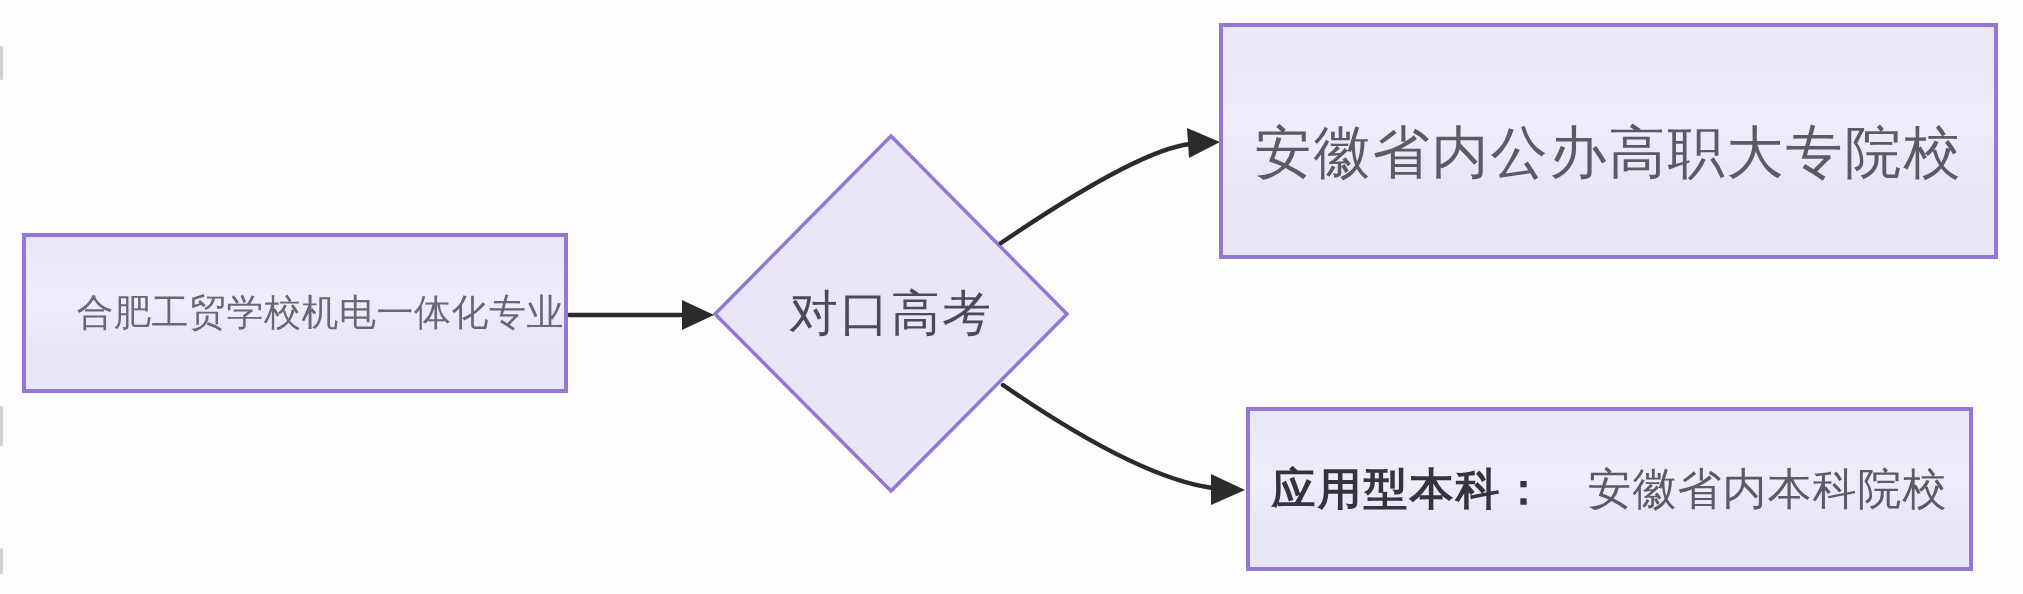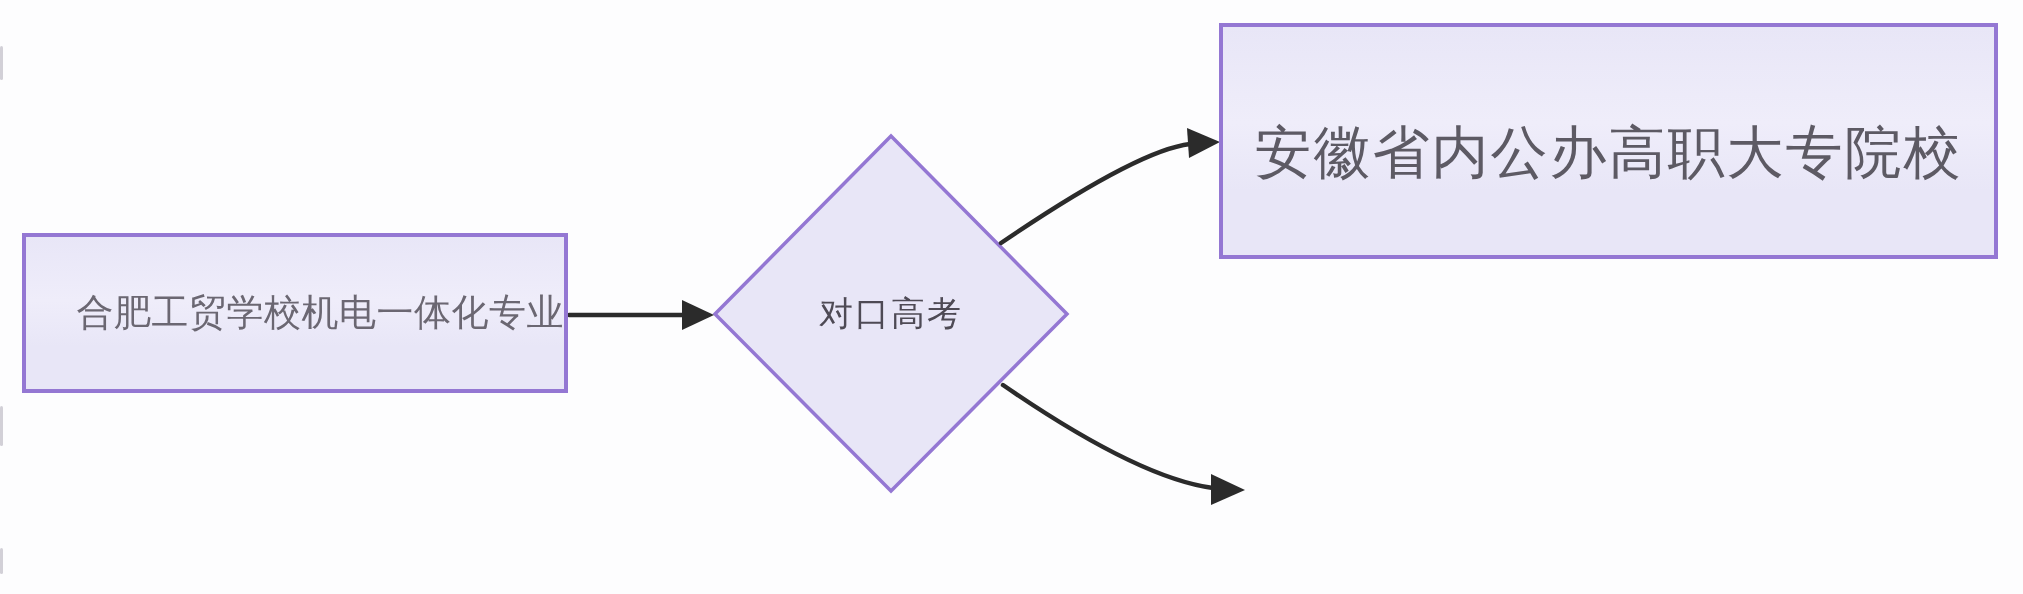--- a/index.html
+++ b/index.html
@@ -93,21 +93,21 @@
     letter-spacing: 1px;
   }
 
   .diamond-label {
     position: absolute;
     left: 715px; top: 136px;
     width: 352px; height: 355px;
     display: flex;
     align-items: center;
     justify-content: center;
-    font-size: 34px;
+    font-size: 49px;
     letter-spacing: 2px;
     color: #4e4a55;
     pointer-events: none;
   }
 
   .scan-artifact {
     position: absolute;
     left: 0;
     width: 3px;
     background: rgba(100, 95, 115, 0.28);
@@ -141,18 +141,22 @@
   </div>
 
   <div class="diamond-label">
     <span>对口高考</span>
   </div>
 
   <div class="node node-outcome-top">
     <span>安徽省内公办高职大专院校</span>
   </div>
 
+  <div class="node node-outcome-bottom">
+    <span class="prefix">应用型本科：</span>
+    <span class="suffix">安徽省内本科院校</span>
+  </div>
 
   <div class="scan-artifact artifact-1"></div>
   <div class="scan-artifact artifact-2"></div>
   <div class="scan-artifact artifact-3"></div>
 
 </div>
 
 </body></html>

